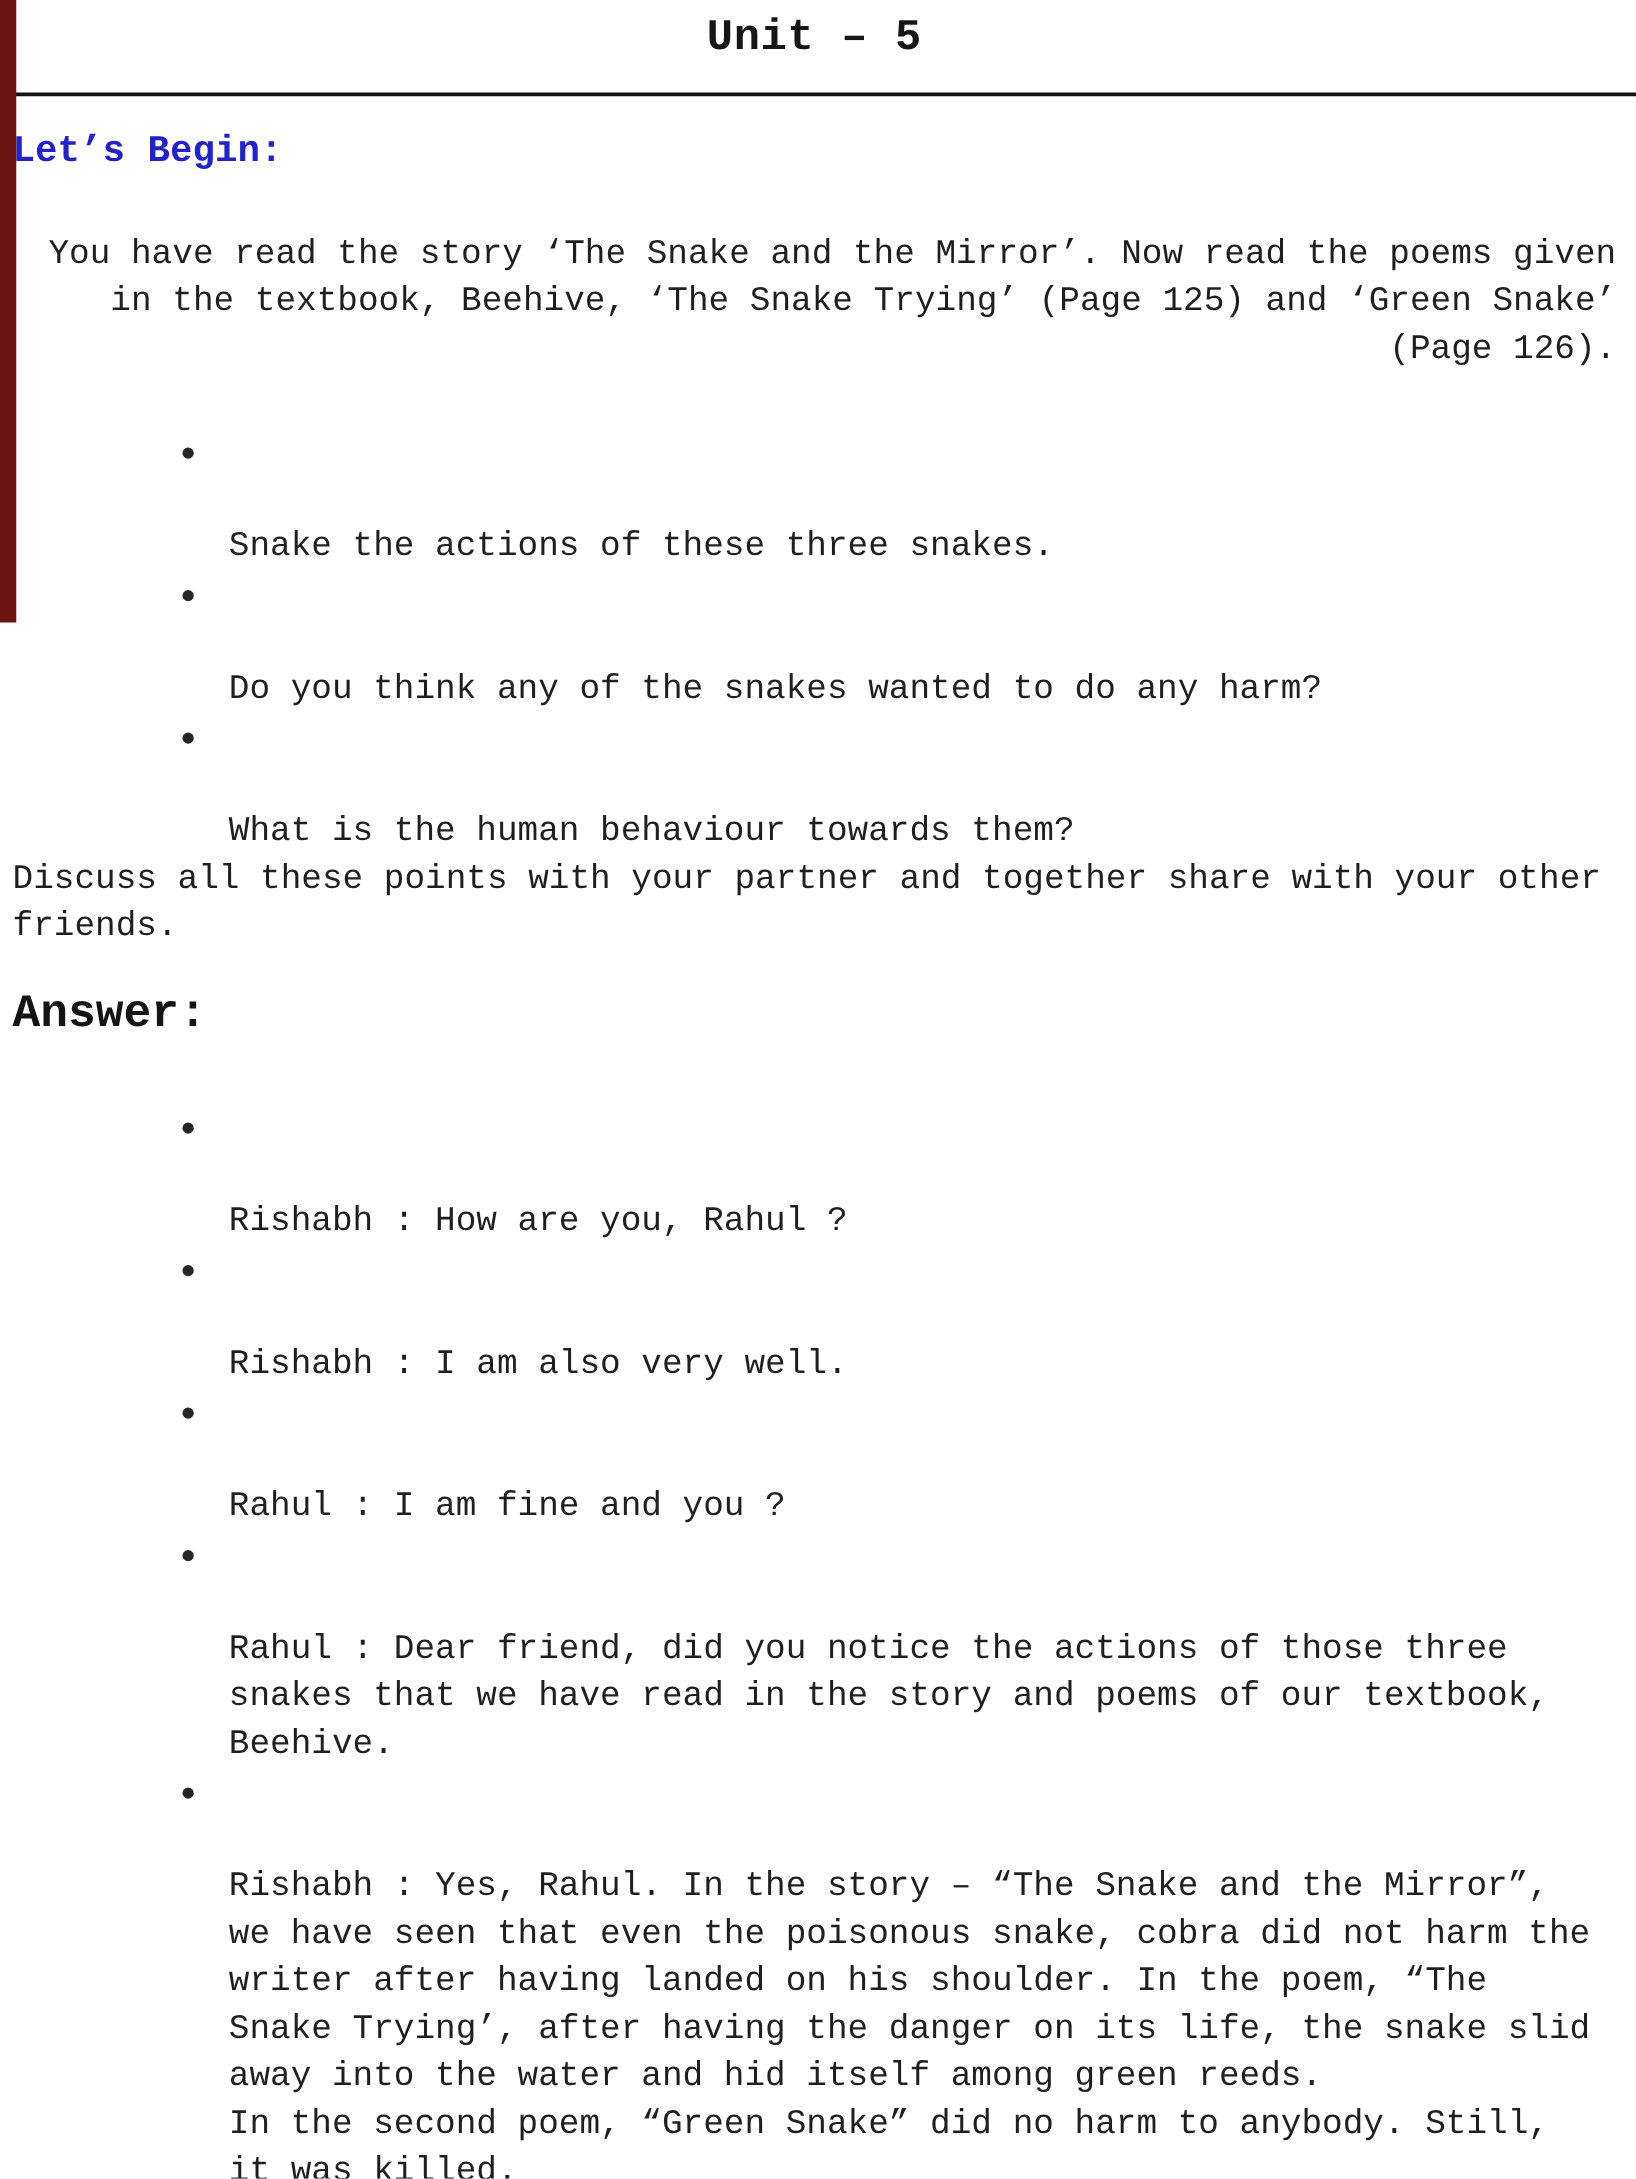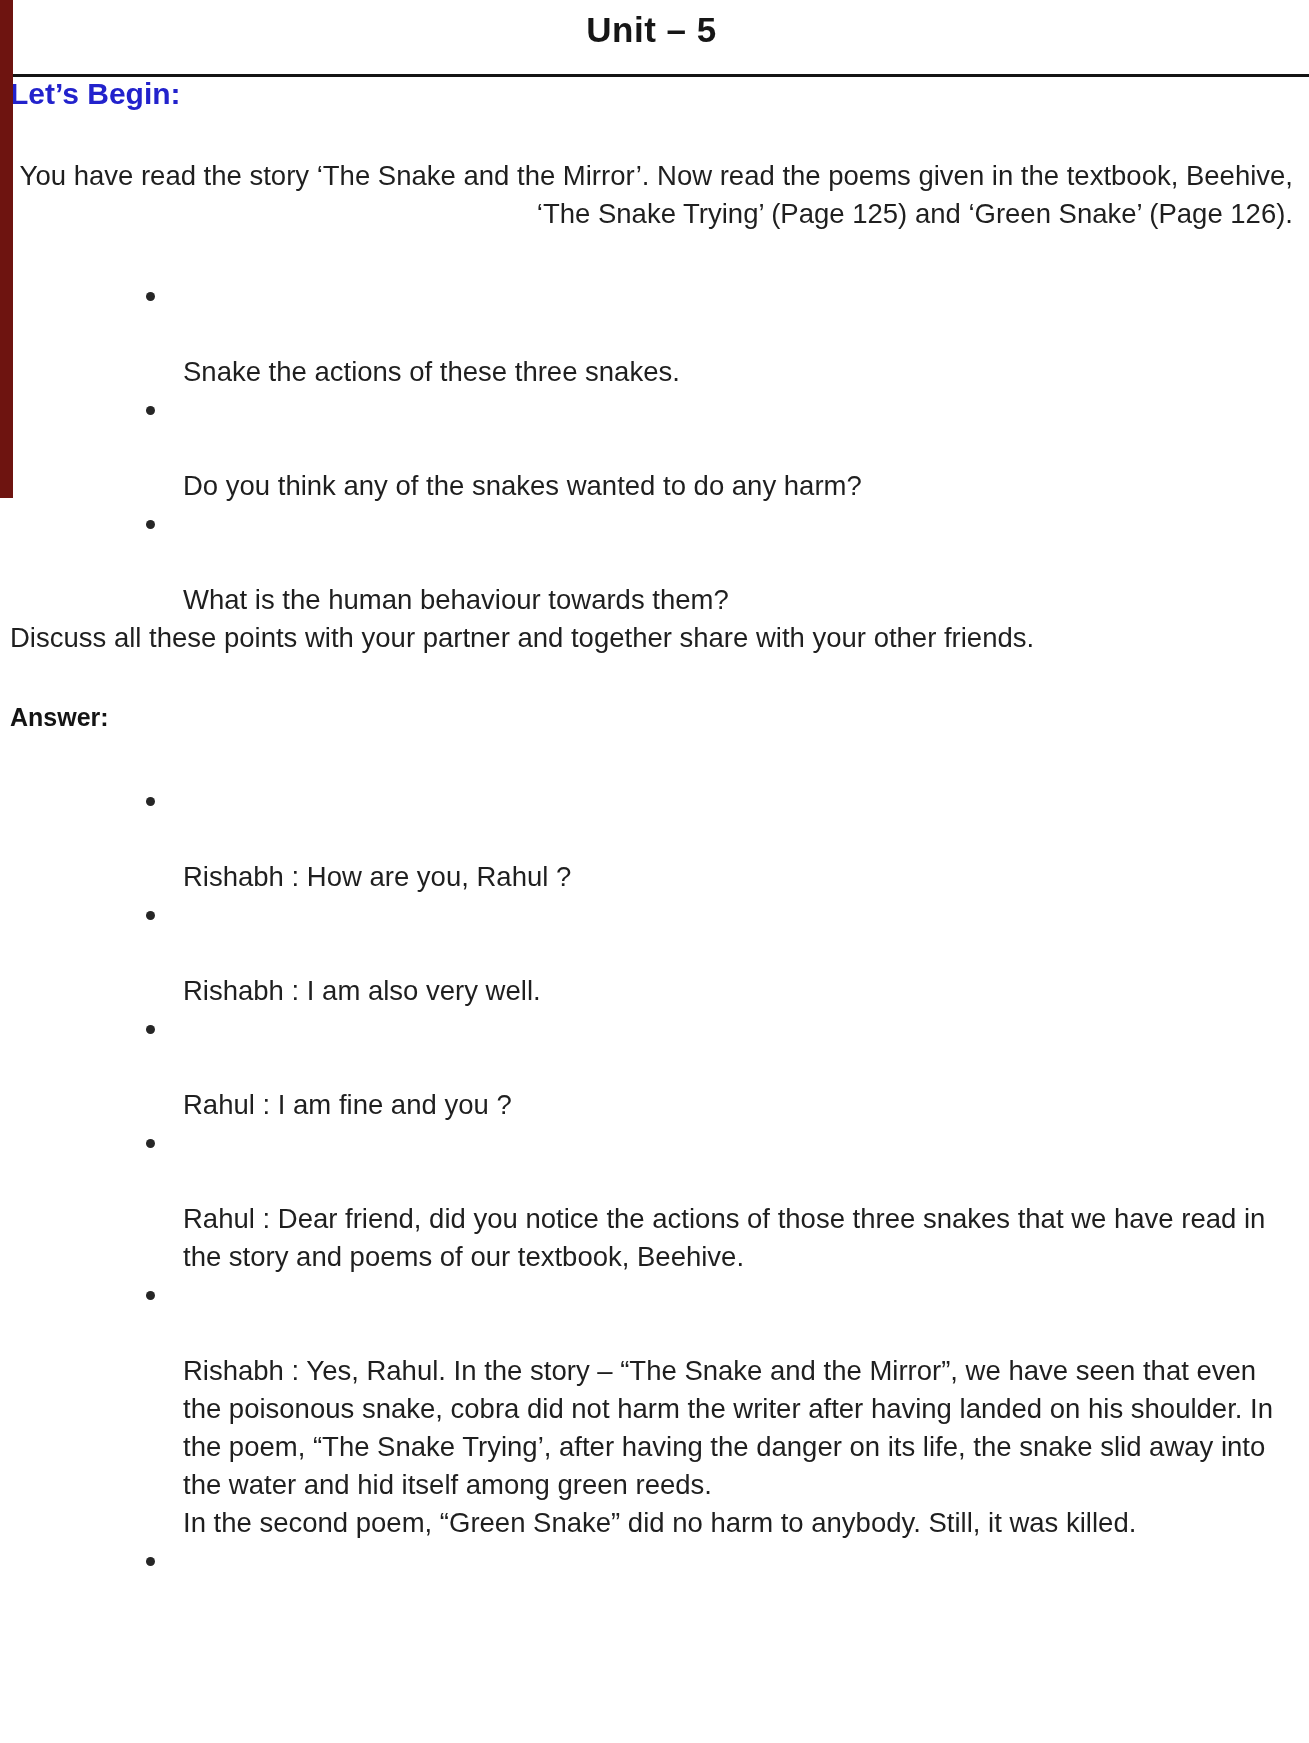--- a/index.html
+++ b/index.html
@@ -2,21 +2,21 @@
 <html><head>
 <meta charset="utf-8">
 <style>
   html, body { margin:0; padding:0; background:#ffffff; }
   .page {
     position:relative;
     width:1309px;
     height:1743px;
     margin:0 auto;
     background:#ffffff;
-    font-family:Liberation Sans, sans-serif;
+    font-family:Liberation Mono, monospace;
     color:#1f1f1f;
     box-sizing:border-box;
     padding:6px 16px 0 10px;
     overflow:hidden;
   }
   .edge-strip {
     position:absolute;
     left:0; top:0;
     width:13px; height:498px;
     background:#6e1410;
@@ -30,20 +30,21 @@
     color:#161616;
   }
   .rule {
     border:none;
     border-top:3px solid #141414;
     margin:24px -16px 0 -10px;
   }
   .lets-begin {
     font-weight:bold;
     font-size:30px;
+    margin-top:28px;
   }
   .para {
     font-size:27.5px;
     line-height:38px;
     margin:0;
   }
   .intro { margin-top:46px;text-align:right; }
   .discuss { margin-top:0; }
   ul.bullets {
     list-style:none;
@@ -63,22 +64,22 @@
     position:absolute;
     left:136px;
     top:15px;
     width:9px;
     height:9px;
     border-radius:50%;
     background:#262626;
   }
   .answer-label {
     font-weight:bold;
-    font-size:25px;
-    margin-top:46px;
+    font-size:37px;
+    margin-top:30px;
     color:#141414;
   }
 </style>
 </head>
 <body>
 
 <div class="page">
 
   <div class="edge-strip" style="background: rgb(110, 20, 16);"></div>
 

